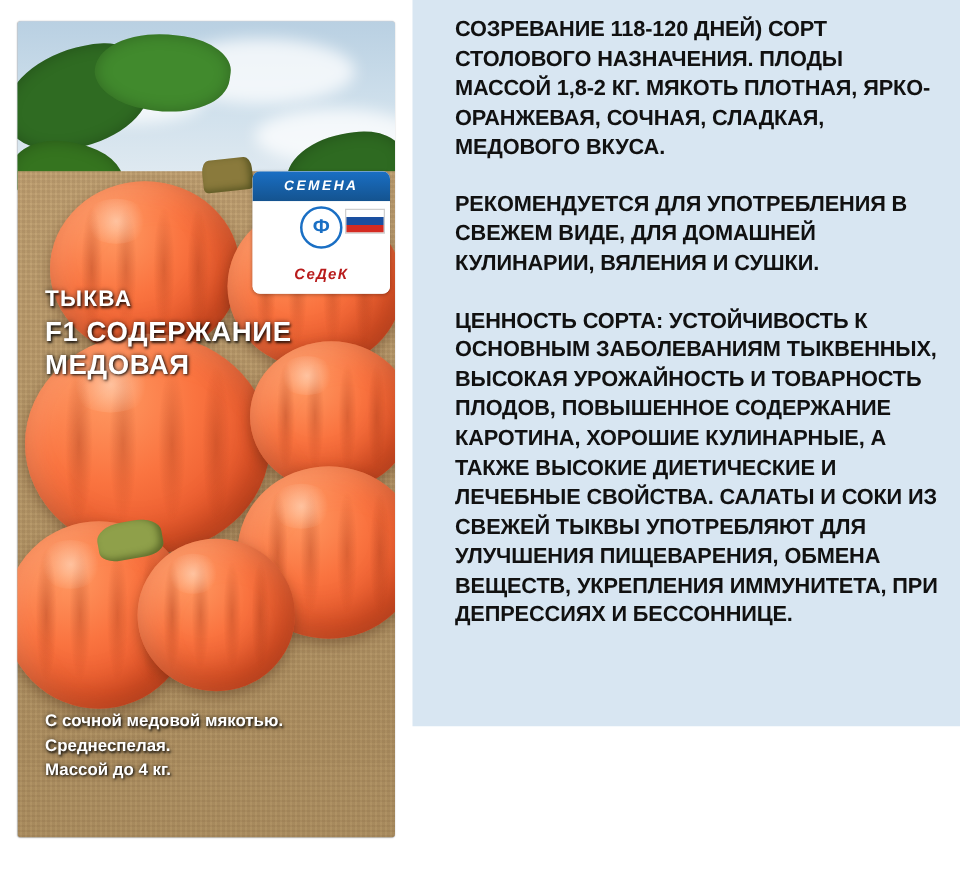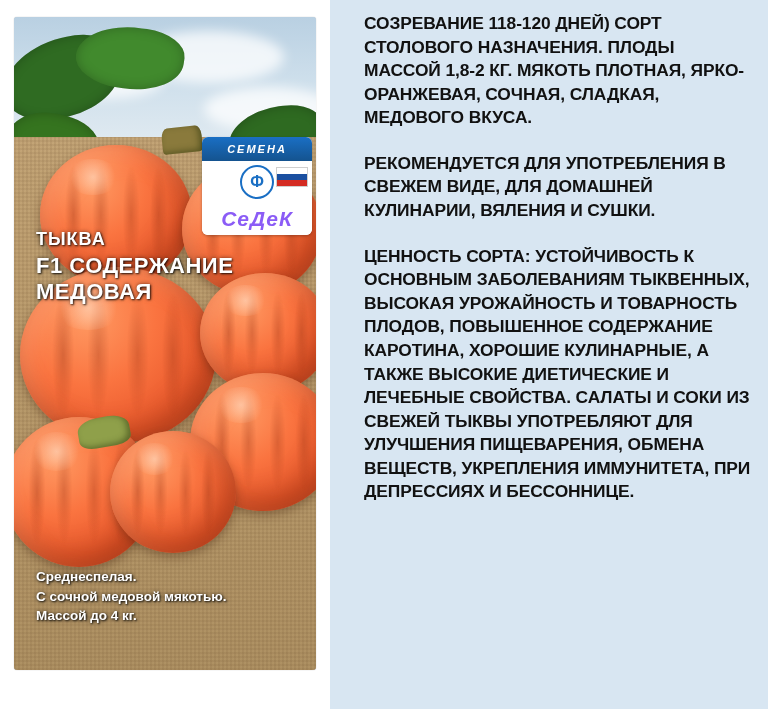--- a/index.html
+++ b/index.html
@@ -172,22 +172,22 @@
     right: 4px;
     top: 6px;
     width: 30px;
     height: 18px;
     background: linear-gradient(180deg,#ffffff 0 33%, #1a4fa0 33% 66%, #d42b22 66% 100%);
     border: 1px solid #cfcfcf;
   }
   .brand-bot {
     height: 32px;
     background: #ffffff;
-    color: #8b5cf6;
-    font-size: 21px;
+    color: #b91c1c;
+    font-size: 12px;
     font-weight: bold;
     font-style: italic;
     display: flex;
     align-items: center;
     justify-content: center;
     letter-spacing: 1px;
   }
 
   
   .packet-title {
@@ -222,21 +222,21 @@
     font-weight: bold;
     line-height: 1.45;
     text-shadow: 1px 1px 2px rgba(0,0,0,0.8), 0 0 4px rgba(0,0,0,0.6);
   }
   .packet-footer div { white-space: nowrap; }
 
   
   .desc-col {
     position: relative;
     width: 438px;
-    height: 709px;
+    height: 581px;
     background: #d8e6f2;
     flex: 0 0 438px;
   }
   .desc-inner {
     position: absolute;
     left: 34px;
     top: 12px;
     right: 16px;
     bottom: 10px;
     color: #111111;
@@ -289,22 +289,22 @@
         </div>
         <div class="brand-bot">СеДеК</div>
       </div>
 
       <div class="packet-title">
         <span class="kind">ТЫКВА</span>
         <span class="variety">F1 СОДЕРЖАНИЕ МЕДОВАЯ</span>
       </div>
 
       <div class="packet-footer">
+        <div>С сочной медовой мякотью.</div>
         <div>Среднеспелая.</div>
-        <div>С сочной медовой мякотью.</div>
         <div>Массой до 4 кг.</div>
       </div>
 
     </div>
   </div>
 
   <div class="desc-col">
     <div class="desc-inner">
       <p>СОЗРЕВАНИЕ 118-120 ДНЕЙ) СОРТ СТОЛОВОГО НАЗНАЧЕНИЯ. ПЛОДЫ МАССОЙ 1,8-2 КГ.  МЯКОТЬ ПЛОТНАЯ, ЯРКО-ОРАНЖЕВАЯ, СОЧНАЯ, СЛАДКАЯ, МЕДОВОГО ВКУСА.</p>
       <p>РЕКОМЕНДУЕТСЯ ДЛЯ УПОТРЕБЛЕНИЯ В СВЕЖЕМ ВИДЕ, ДЛЯ ДОМАШНЕЙ КУЛИНАРИИ, ВЯЛЕНИЯ И СУШКИ.</p>

